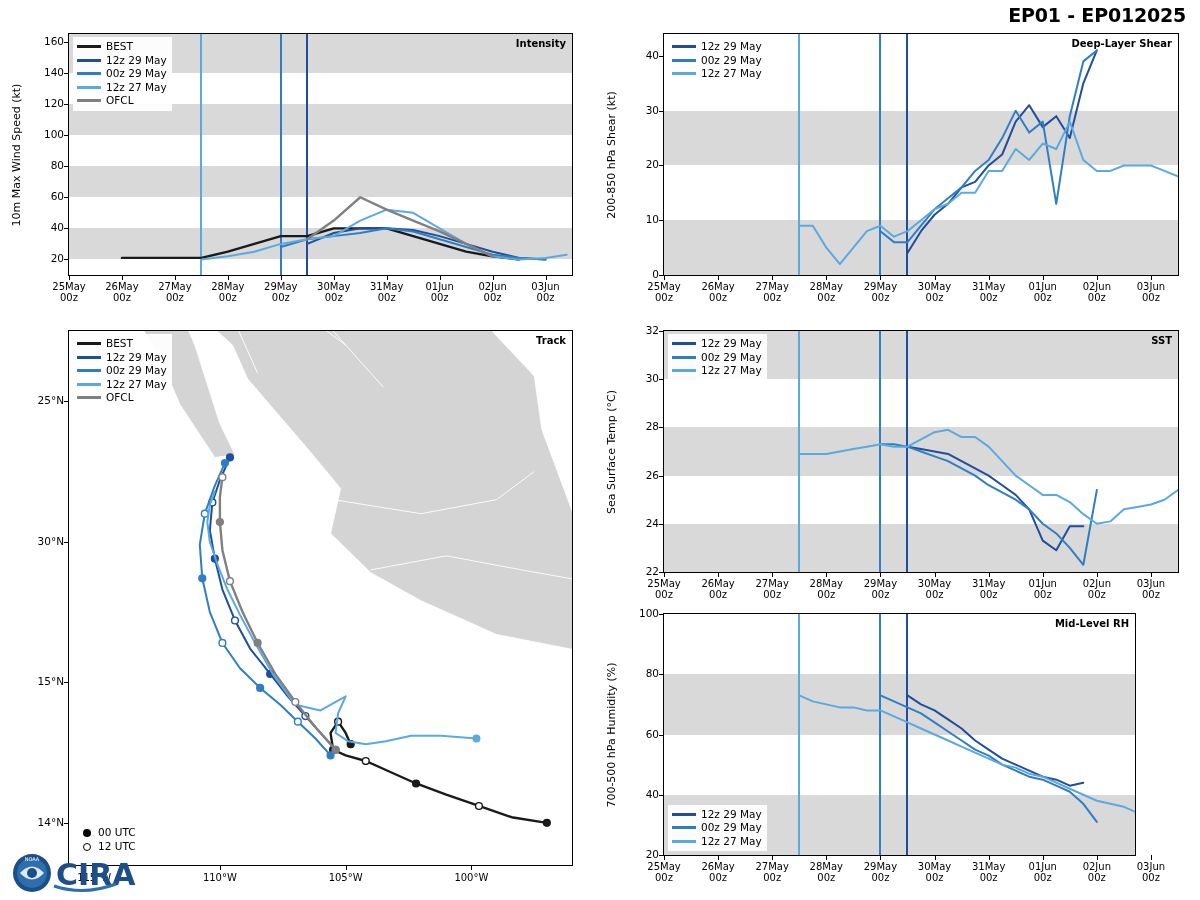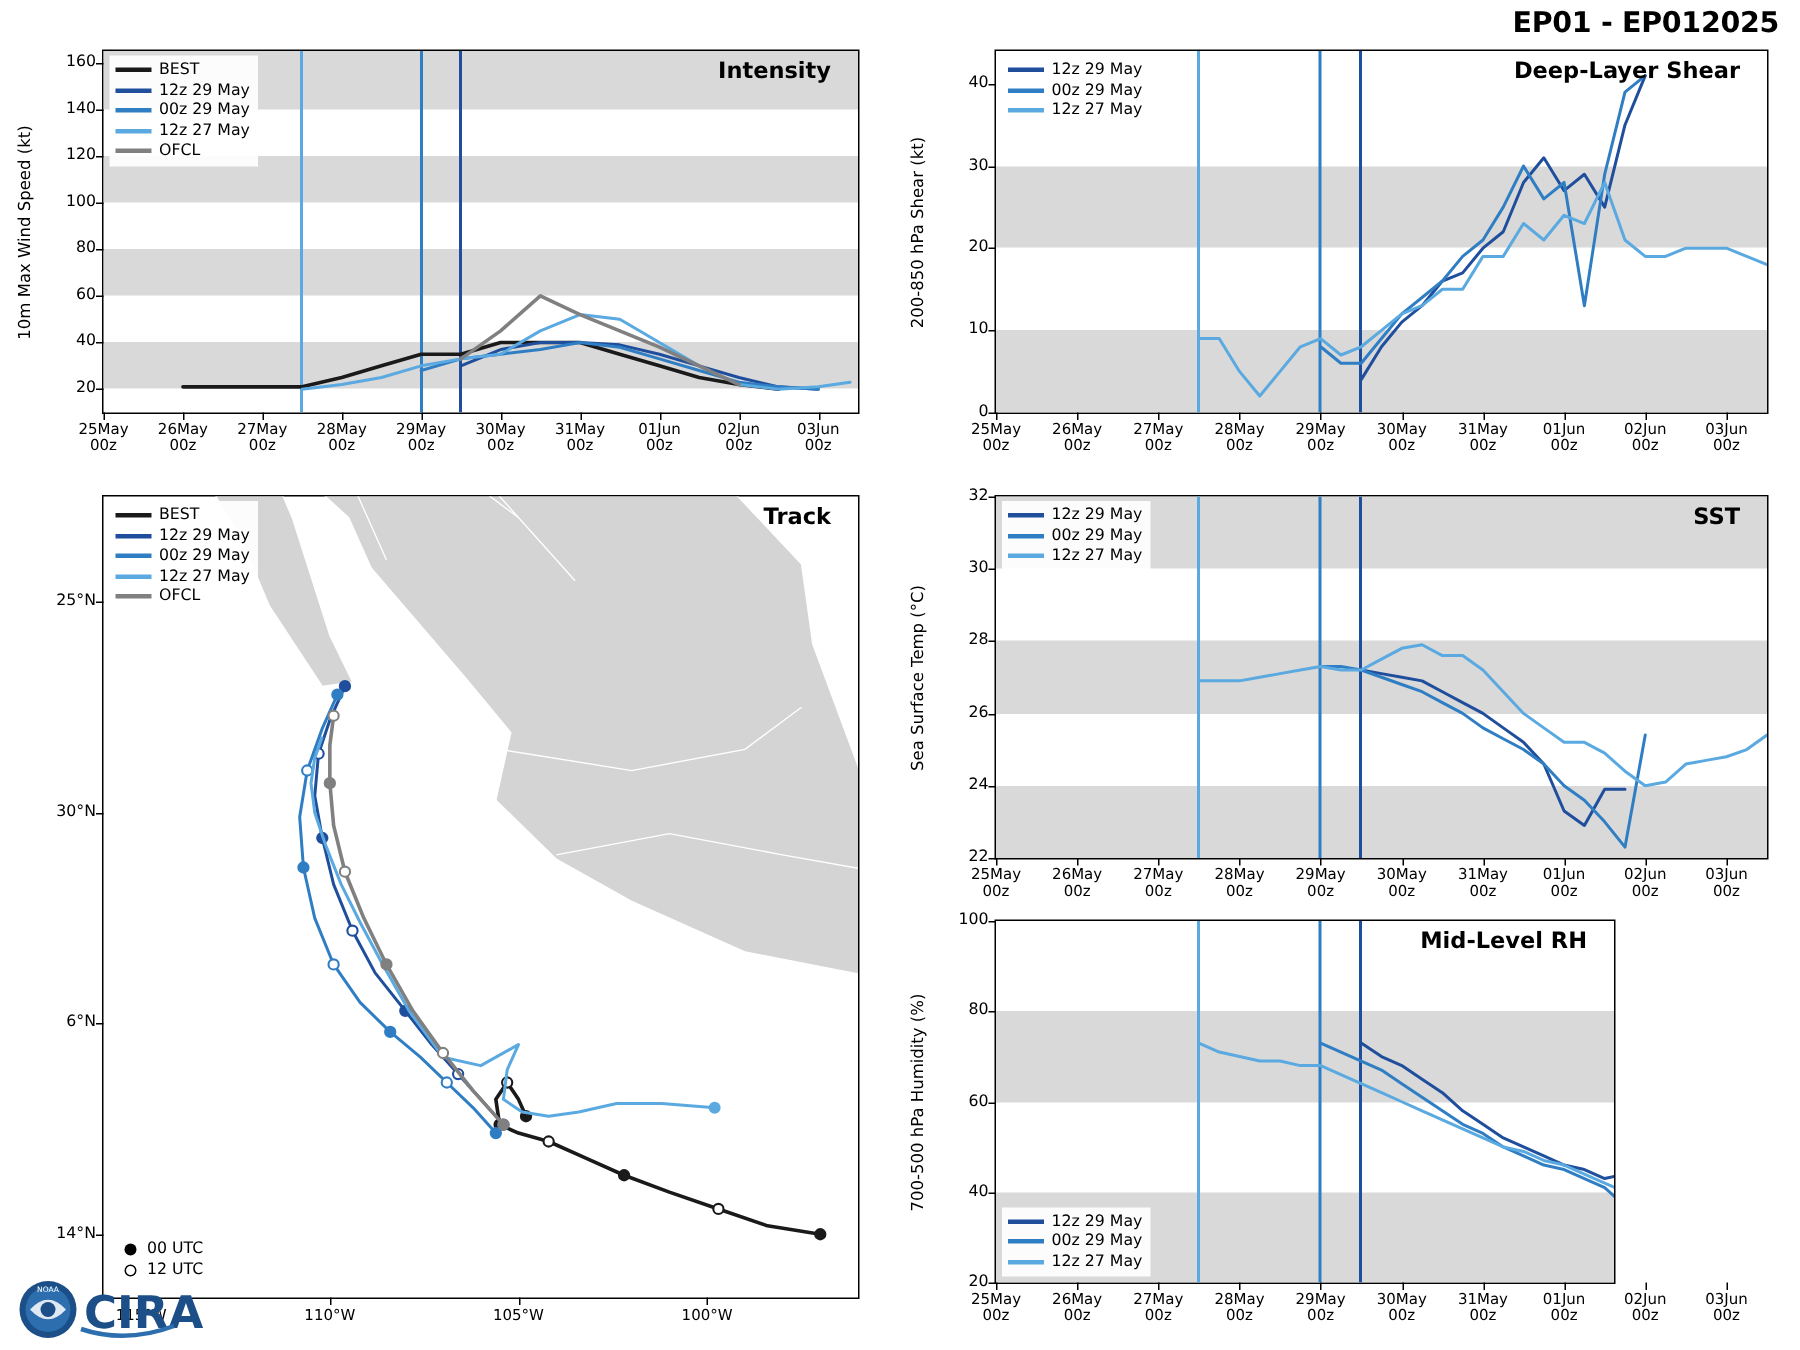--- a/index.html
+++ b/index.html
@@ -3,21 +3,21 @@
 <meta charset="utf-8">
 <style>
   html,body{margin:0;padding:0;}
   body{width:1200px;height:900px;background:#ffffff;font-family:"DejaVu Sans",sans-serif;color:#000;overflow:hidden;position:relative;}
   .hdr{position:absolute;top:4px;left:0;width:1200px;height:26px;}
   .hdr .left{position:absolute;left:14px;top:0;font-size:19px;font-weight:bold;letter-spacing:-0.2px;}
   .hdr .right{position:absolute;right:14px;top:0;font-size:19px;font-weight:bold;letter-spacing:-0.2px;}
   .plot{position:absolute;box-sizing:border-box;border:1px solid #000;background:#fff;overflow:hidden;}
   .band{position:absolute;left:0;right:0;background:#d9d9d9;}
   .vline{position:absolute;top:0;bottom:0;width:2px;}
-  .ptitle{position:absolute;right:18px;top:4px;font-size:15px;font-weight:bold;z-index:6;}
+  .ptitle{position:absolute;right:6px;top:4px;font-size:10px;font-weight:bold;z-index:6;}
   .ylab{position:absolute;font-size:11px;transform-origin:0 0;transform:rotate(-90deg);white-space:nowrap;}
   .ytick{position:absolute;font-size:10.5px;text-align:right;white-space:nowrap;}
   .tickmark{position:absolute;background:#000;}
   .xtick{position:absolute;font-size:10px;text-align:center;white-space:nowrap;line-height:11px;}
   .legend{position:absolute;z-index:7;background:rgba(255,255,255,0.92);padding:3px 5px 3px 4px;font-size:10.5px;line-height:13.5px;}
   .legend .row{display:flex;align-items:center;height:13.5px;}
   .legend .sw{display:inline-block;width:24px;height:3px;margin-right:5px;}
   .legend .lbl{white-space:nowrap;}
   svg{position:absolute;left:0;top:0;overflow:visible;}
   .maprow{display:flex;align-items:center;height:14px;font-size:10.5px;}
@@ -212,21 +212,21 @@
           <span>00 UTC</span>
         </div>
         <div class="maprow">
           <span class="dot-o"></span>
           <span>12 UTC</span>
         </div>
       </div>
     </div>
     <div class="ytick" style="left: 24px; width: 40px; top: 815.842px; text-align: right;">14°N</div>
     <div class="tickmark" style="left: 64px; top: 822.842px; width: 5px; height: 1px;"></div>
-    <div class="ytick" style="left: 24px; width: 40px; top: 675.316px; text-align: right;">6°N</div>
+    <div class="ytick" style="left: 24px; width: 40px; top: 675.316px; text-align: right;">15°N</div>
     <div class="tickmark" style="left: 64px; top: 682.316px; width: 5px; height: 1px;"></div>
     <div class="ytick" style="left: 24px; width: 40px; top: 534.789px; text-align: right;">30°N</div>
     <div class="tickmark" style="left: 64px; top: 541.789px; width: 5px; height: 1px;"></div>
     <div class="ytick" style="left: 24px; width: 40px; top: 394.263px; text-align: right;">25°N</div>
     <div class="tickmark" style="left: 64px; top: 401.263px; width: 5px; height: 1px;"></div>
     <div class="tickmark" style="left: 94.15px; top: 865px; width: 1px; height: 5px;"></div>
     <div class="xtick" style="left: 64.15px; width: 60px; top: 872px;">115°W</div>
     <div class="tickmark" style="left: 219.9px; top: 865px; width: 1px; height: 5px;"></div>
     <div class="xtick" style="left: 189.9px; width: 60px; top: 872px;">110°W</div>
     <div class="tickmark" style="left: 345.65px; top: 865px; width: 1px; height: 5px;"></div>
@@ -405,21 +405,21 @@
     <div class="tickmark" style="left: 1096.84px; top: 572px; width: 1px; height: 5px;"></div>
     <div class="xtick" style="left: 1066.84px; width: 60px; top: 578px;">
       <div>02Jun</div>
       <div>00z</div>
     </div>
     <div class="tickmark" style="left: 1150.95px; top: 572px; width: 1px; height: 5px;"></div>
     <div class="xtick" style="left: 1120.95px; width: 60px; top: 578px;">
       <div>03Jun</div>
       <div>00z</div>
     </div>
-    <div class="plot" style="left: 663px; top: 613px; width: 414px; height: 243px;">
+    <div class="plot" style="left: 663px; top: 613px; width: 473px; height: 243px;">
       <div class="band" style="top: 180.75px; height: 60.25px;"></div>
       <div class="band" style="top: 60.25px; height: 60.25px;"></div>
       <div class="band" style="top: 0px; height: 0px;"></div>
       <div class="vline" style="left: 134.263px; background: rgb(90, 169, 224);"></div>
       <div class="vline" style="left: 215.421px; background: rgb(47, 126, 196);"></div>
       <div class="vline" style="left: 242.474px; background: rgb(31, 78, 156);"></div>
       <svg width="514" height="241">
         <path d="M243.47 81.34 L257.00 90.38 L270.53 96.40 L284.05 105.44 L297.58 114.47 L311.11 126.53 L324.63 135.56 L338.16 144.60 L351.68 150.63 L365.21 156.65 L378.74 162.68 L392.26 165.69 L405.79 171.71 L419.32 168.70 " fill="none" stroke="#1f4e9c" stroke-width="2" stroke-linejoin="round" stroke-linecap="round"></path>
         <path d="M216.42 81.34 L229.95 87.36 L243.47 93.39 L257.00 99.41 L270.53 108.45 L284.05 117.49 L297.58 126.53 L311.11 135.56 L324.63 141.59 L338.16 150.63 L351.68 156.65 L365.21 162.68 L378.74 165.69 L392.26 171.71 L405.79 177.74 L419.32 189.79 L432.84 207.86 " fill="none" stroke="#2f7ec4" stroke-width="2" stroke-linejoin="round" stroke-linecap="round"></path>
         <path d="M135.26 81.34 L148.79 87.36 L162.32 90.38 L175.84 93.39 L189.37 93.39 L202.89 96.40 L216.42 96.40 L229.95 102.43 L243.47 108.45 L257.00 114.47 L270.53 120.50 L284.05 126.53 L297.58 132.55 L311.11 138.57 L324.63 144.60 L338.16 150.63 L351.68 153.64 L365.21 159.66 L378.74 162.68 L392.26 168.70 L405.79 174.72 L419.32 180.75 L432.84 186.78 L446.37 189.79 L459.89 192.80 L473.42 198.82 L486.95 201.84 L500.47 207.86 L514.00 210.88 " fill="none" stroke="#5aa9e0" stroke-width="2" stroke-linejoin="round" stroke-linecap="round"></path>

